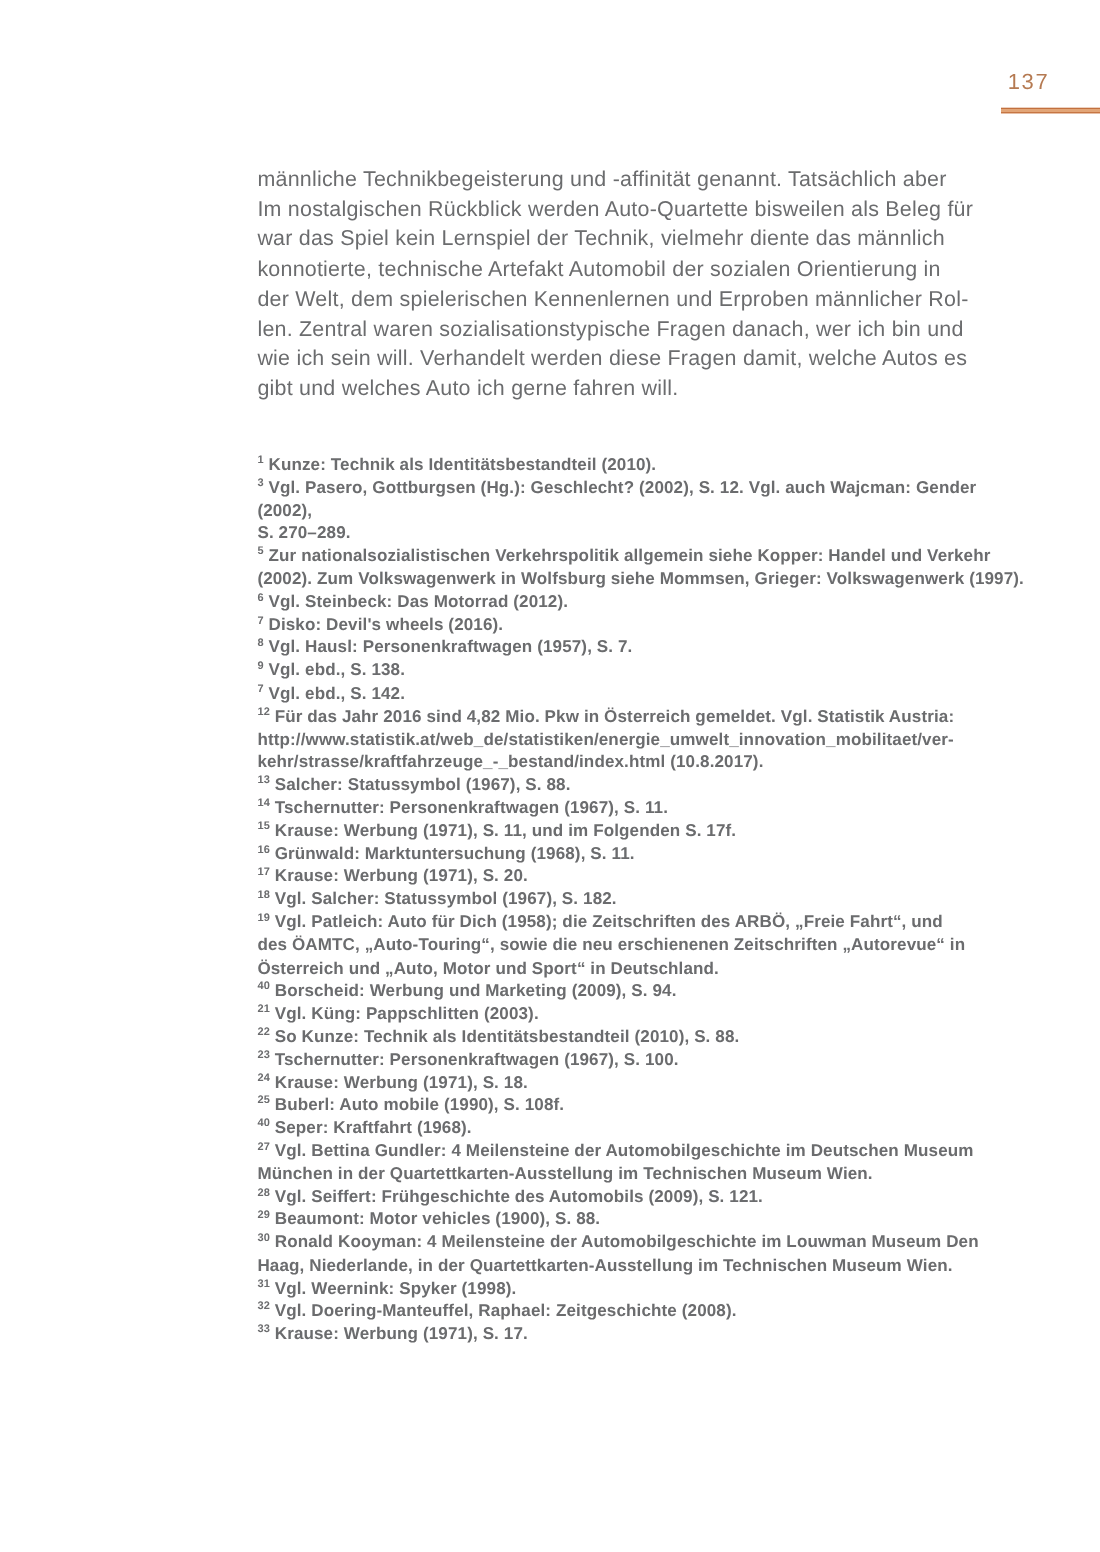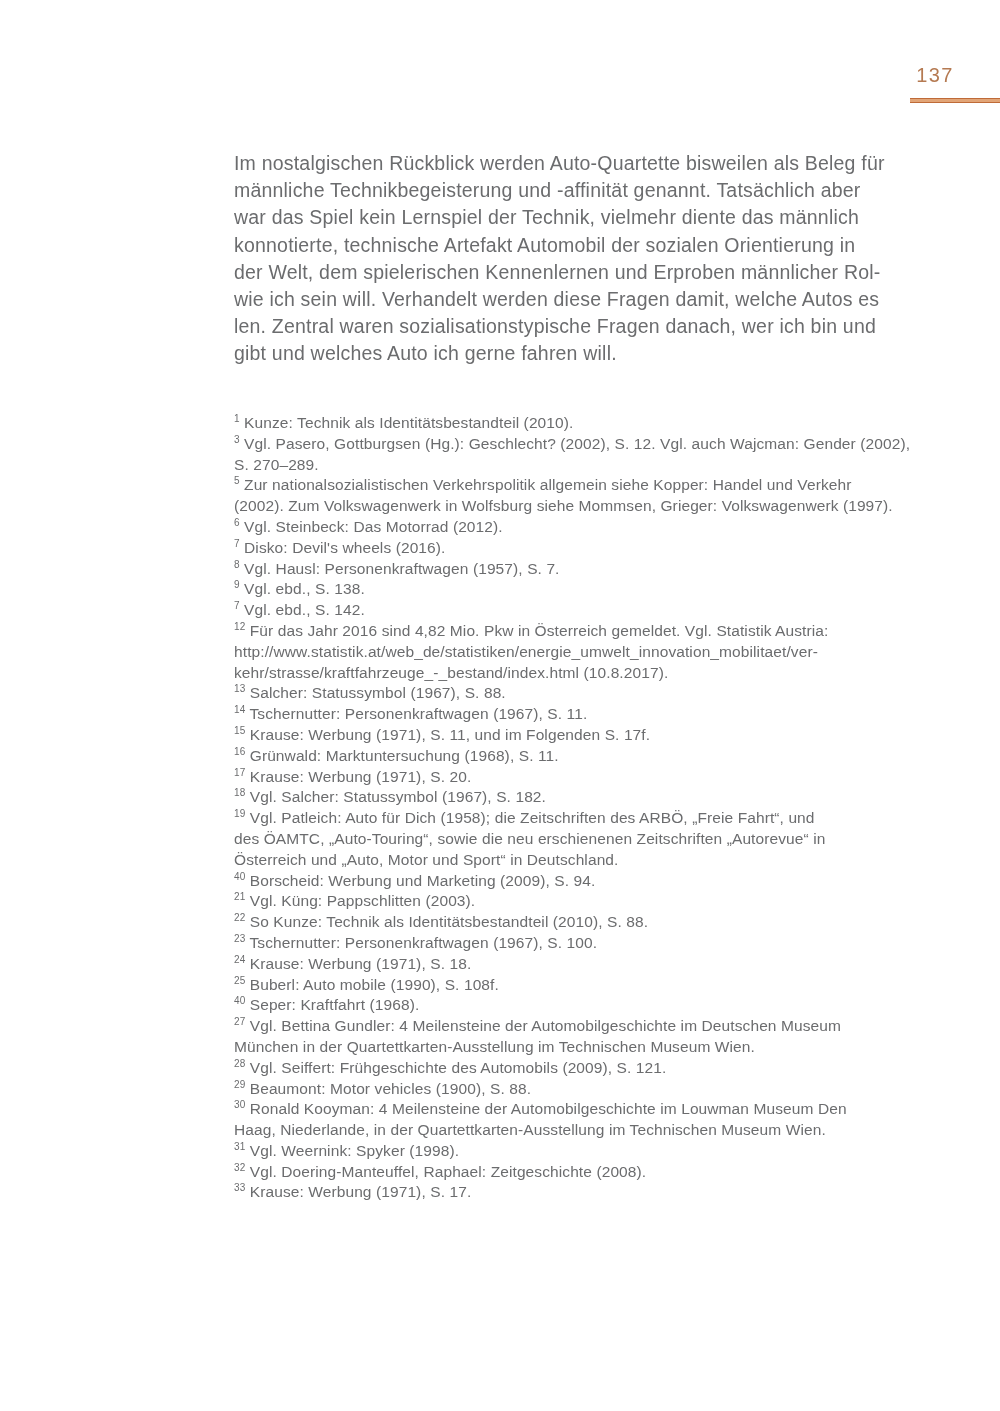--- a/index.html
+++ b/index.html
@@ -42,21 +42,21 @@
     letter-spacing: 0.2px;
   }
   .body-line { white-space: pre; }
   .footnotes {
     position: absolute;
     left: 234px;
     top: 413px;
     width: 700px;
     font-size: 15.5px;
     line-height: 20.8px;
-    font-weight: 400;
+    font-weight: 700;
     color: #6b6c6e;
     letter-spacing: 0.1px;
   }
   .footnote { margin: 0; }
   .footnote sup {
     font-size: 10px;
     line-height: 0;
     vertical-align: 6px;
   }
   .fn-text { white-space: pre-wrap; }
@@ -64,27 +64,27 @@
 </head>
 <body>
 
 <div class="page">
 
   <div class="pagenum">137</div>
 
   <div class="header-rule"></div>
 
   <div class="body-paragraph">
+      <div class="body-line">männliche Technikbegeisterung und -affinität genannt. Tatsächlich aber</div>
       <div class="body-line">Im nostalgischen Rückblick werden Auto-Quartette bisweilen als Beleg für</div>
-      <div class="body-line">männliche Technikbegeisterung und -affinität genannt. Tatsächlich aber</div>
       <div class="body-line">war das Spiel kein Lernspiel der Technik, vielmehr diente das männlich</div>
       <div class="body-line">konnotierte, technische Artefakt Automobil der sozialen Orientierung in</div>
       <div class="body-line">der Welt, dem spielerischen Kennenlernen und Erproben männlicher Rol-</div>
+      <div class="body-line">len. Zentral waren sozialisationstypische Fragen danach, wer ich bin und</div>
       <div class="body-line">wie ich sein will. Verhandelt werden diese Fragen damit, welche Autos es</div>
-      <div class="body-line">len. Zentral waren sozialisationstypische Fragen danach, wer ich bin und</div>
       <div class="body-line">gibt und welches Auto ich gerne fahren will.</div>
     </div>
 
   <div class="footnotes">
       <div class="footnote"><sup>1</sup><span class="fn-text"> Kunze: Technik als Identitätsbestandteil (2010).</span></div>
       <div class="footnote"><sup>3</sup><span class="fn-text"> Vgl. Pasero, Gottburgsen (Hg.): Geschlecht? (2002), S. 12. Vgl. auch Wajcman: Gender (2002),
 S. 270–289.</span></div>
       <div class="footnote"><sup>5</sup><span class="fn-text"> Zur nationalsozialistischen Verkehrspolitik allgemein siehe Kopper: Handel und Verkehr
 (2002). Zum Volkswagenwerk in Wolfsburg siehe Mommsen, Grieger: Volkswagenwerk (1997).</span></div>
       <div class="footnote"><sup>6</sup><span class="fn-text"> Vgl. Steinbeck: Das Motorrad (2012).</span></div>

